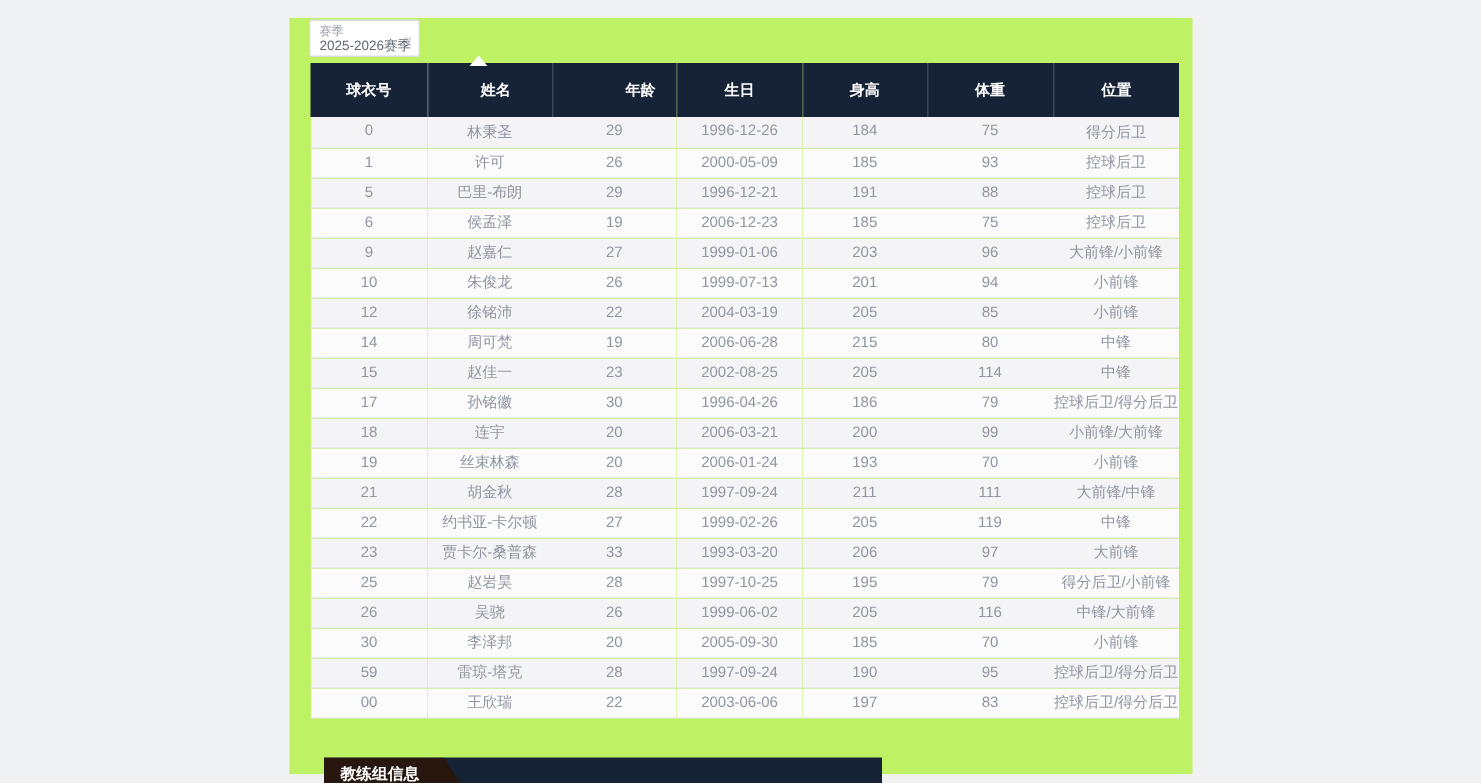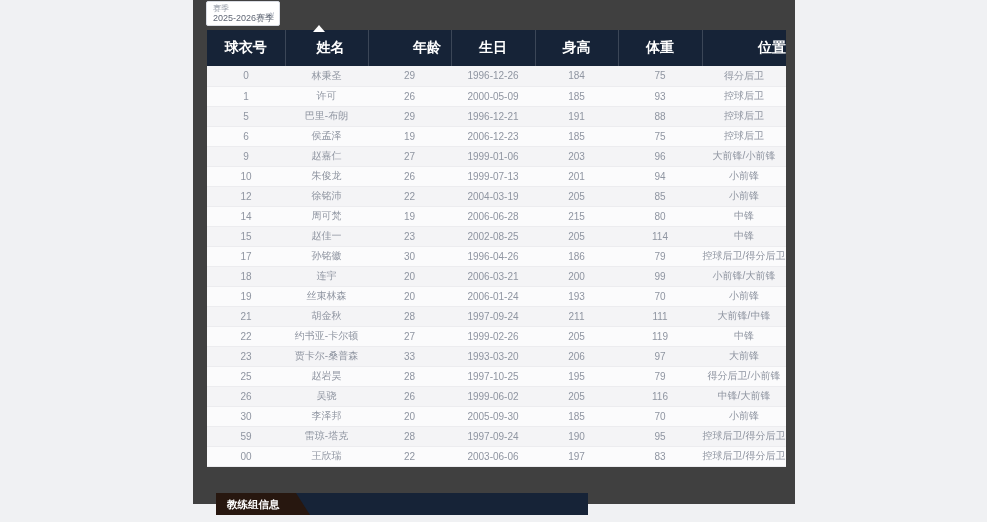--- a/index.html
+++ b/index.html
@@ -1,42 +1,42 @@
 <!DOCTYPE html>
 <html><head>
 <meta charset="utf-8">
 <style>
   * { margin:0; padding:0; box-sizing:border-box; }
   html,body { width:987px; height:522px; overflow:hidden;
     font-family:"Liberation Sans", sans-serif; background:#f0f1f3; }
   .page { position:relative; width:987px; height:522px; }
-  .panel { position:absolute; left:193px; top:0; width:602px; height:504px; background:#404040; }
+  .panel { position:absolute; left:193px; top:12px; width:602px; height:504px; background:#bef264; }
 
   
   .season-select { position:absolute; left:13px; top:1px; width:74px; height:25px;
     background:#fff; border:1px solid #d9dce3; border-radius:2px; padding:2px 14px 2px 6px;
     cursor:pointer; }
   .season-select .lbl { font-size:8px; line-height:9px; color:#9aa0ab; display:block; }
   .season-select .val { font-size:9px; line-height:11px; color:#5f6674; display:block; white-space:nowrap; }
   .season-select .chev { position:absolute; right:4px; top:8px; font-size:8px; color:#b9bec7; }
 
   
   .notch { position:absolute; left:120px; top:25px; width:0; height:0;
     border-left:6px solid transparent; border-right:6px solid transparent;
     border-bottom:7px solid #ffffff; z-index:3; }
 
   
   .table-wrap { position:absolute; left:14px; top:30px; width:579px; }
   table { width:579px; border-collapse:collapse; table-layout:fixed; }
-  thead th { background:#162337; color:#ffffff; font-size:14px; font-weight:bold;
+  thead th { background:#162337; color:#ffffff; font-size:10px; font-weight:bold;
     height:36px; text-align:center; border-right:1px solid rgba(255,255,255,0.16); }
   thead th:last-child { border-right:none; }
   th:nth-child(1){ width:78px; } th:nth-child(2){ width:83px;padding-left:8px; } th:nth-child(3){ width:83px;padding-left:35px; }
   th:nth-child(4){ width:84px; } th:nth-child(5){ width:83px;margin-top:6px; } th:nth-child(6){ width:84px; }
-  th:nth-child(7){ width:84px;text-align:right; }
+  th:nth-child(7){ width:84px; }
   tbody td { height:20px; font-size:10px; color:#8f95a1; text-align:center;
     border-bottom:1px solid #ececef; white-space:nowrap; overflow:hidden; }
   tbody tr:nth-child(odd) td { background:#f4f4f6; }
   tbody tr:nth-child(even) td { background:#fbfbfc; }
   tbody td:first-child { background-image:linear-gradient(rgba(20,30,50,0.035),rgba(20,30,50,0.035)); }
 
   
   .coach-bar { position:absolute; left:23px; top:493px; width:372px; height:22px;
     background:#162337; overflow:hidden; }
   .coach-label { position:absolute; left:0; top:0; height:22px; width:94px;

